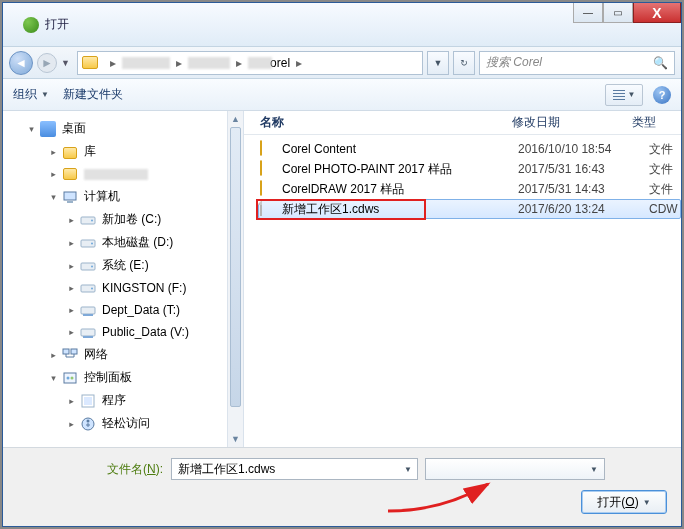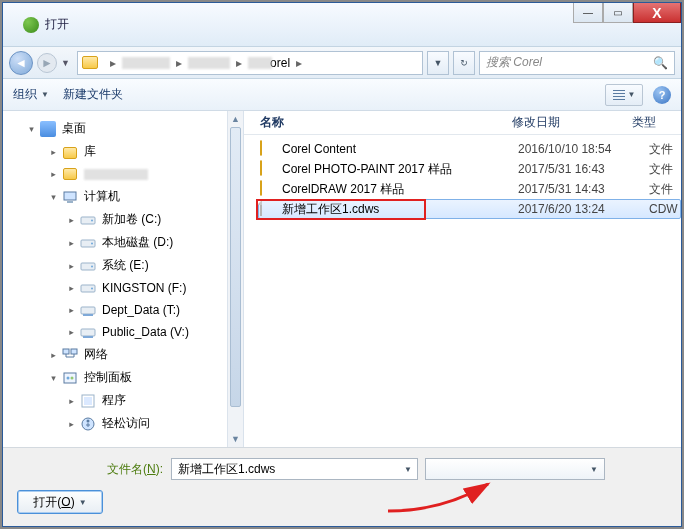--- a/index.html
+++ b/index.html
@@ -64,21 +64,21 @@
 .redbox { position:absolute; border:2px solid #e02020; pointer-events:none; }
 .bottom-pane { background:#f0f0f0; border-top:1px solid #d3d9df; padding:10px 14px 12px 14px; position:relative; }
 .file-row { display:flex; align-items:center; gap:8px; margin-bottom:10px; }
 .file-label { margin-left:90px; color:#4d7c0f; }
 .file-label u { text-decoration:underline; }
 .file-input { flex:1; height:22px; border:1px solid #abb6c2; background:#fff; padding:0 6px; display:flex; align-items:center; }
 .combo-wrap { position:relative; width:246px; display:flex; align-items:center; }
 .combo-btn { width:18px; height:22px; margin-left:-19px; display:flex; align-items:center; justify-content:center; font-size:8px; color:#456; }
 .filter-select { width:180px; height:22px; border:1px solid #abb6c2; background:linear-gradient(#fff,#eef3f8); display:flex; align-items:center; padding:0 6px; }
 .filter-select .dd { margin-left:auto; font-size:8px; color:#456; }
-.btn-row { display:flex; justify-content:flex-start; gap:22px; }
+.btn-row { display:flex; justify-content:flex-end; gap:22px; }
 .btn { width:86px; height:24px; border:1px solid #9ca9b6; background:linear-gradient(#fdfefe,#e8eef4); border-radius:3px; display:flex; align-items:center; justify-content:center; }
 .btn.default { border:1px solid #4a90d9; box-shadow: 0 0 0 1px #a9ccf0 inset; }
 .btn.default .ar { font-size:8px; color:#456; margin-left:4px; }
 .arrow-ann { position:absolute; bottom:10px; left:380px; pointer-events:none; }
 </style>
 </head>
 <body>
 
 <div class="window">
 

